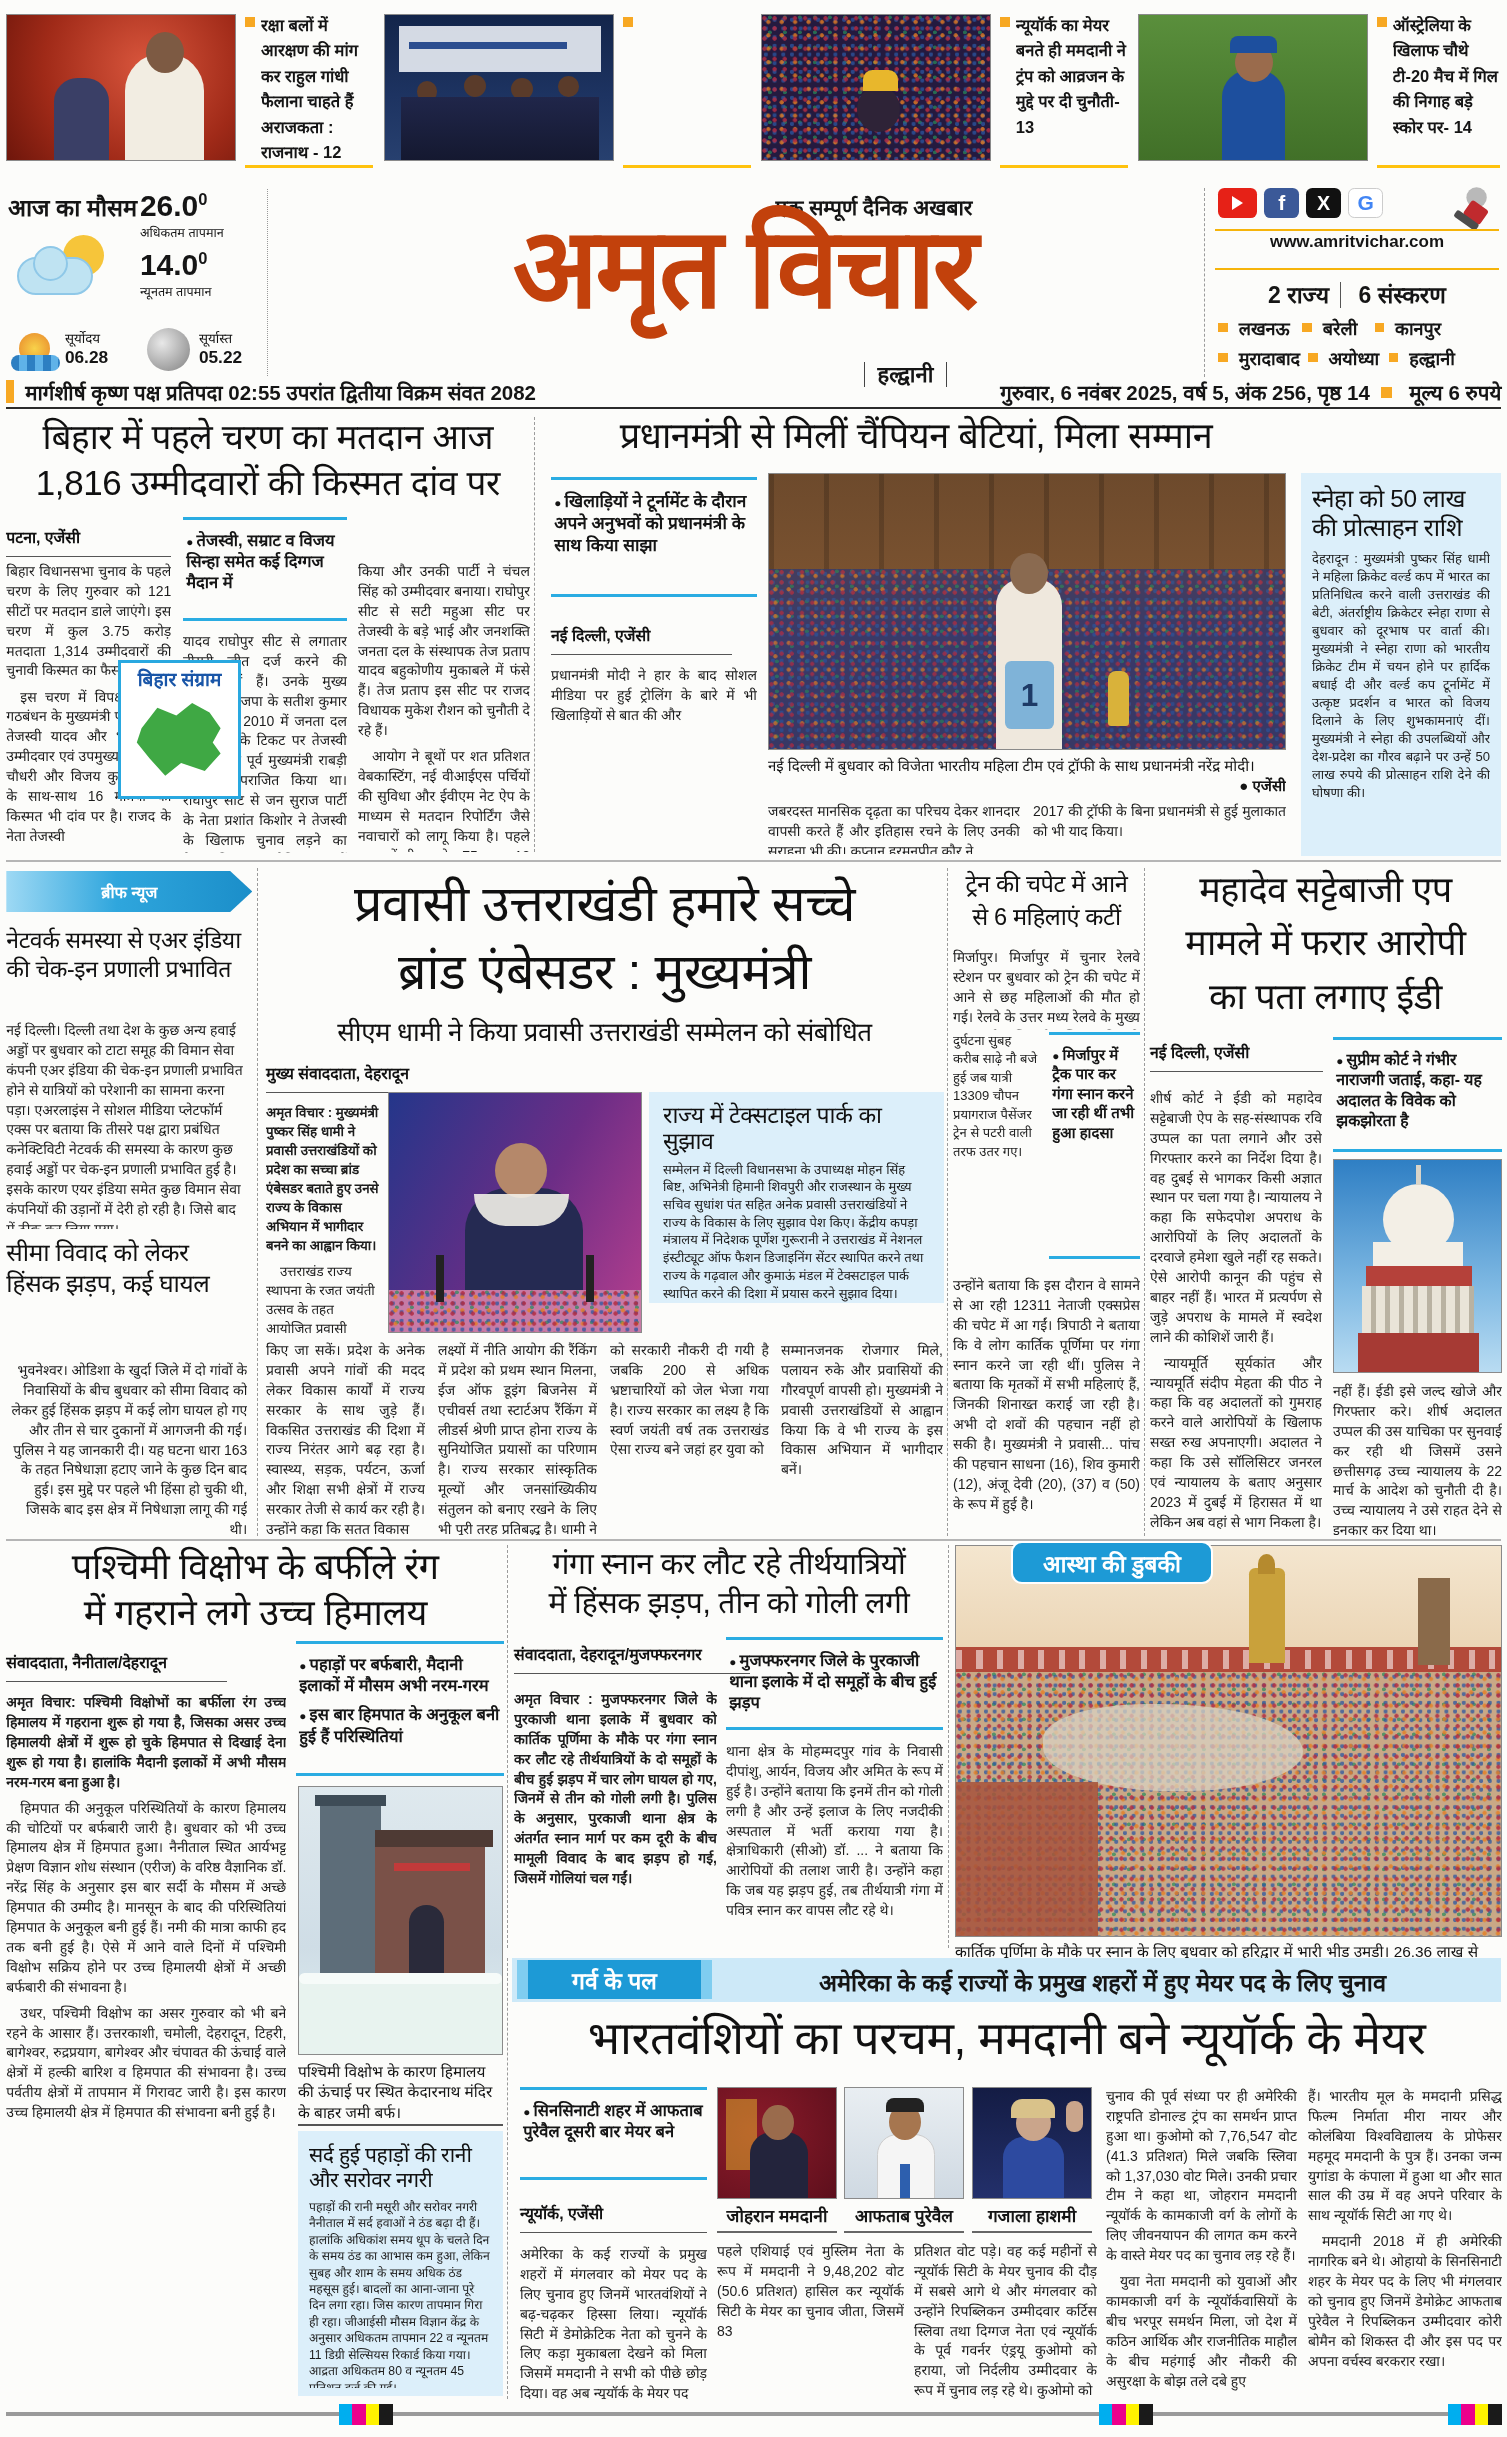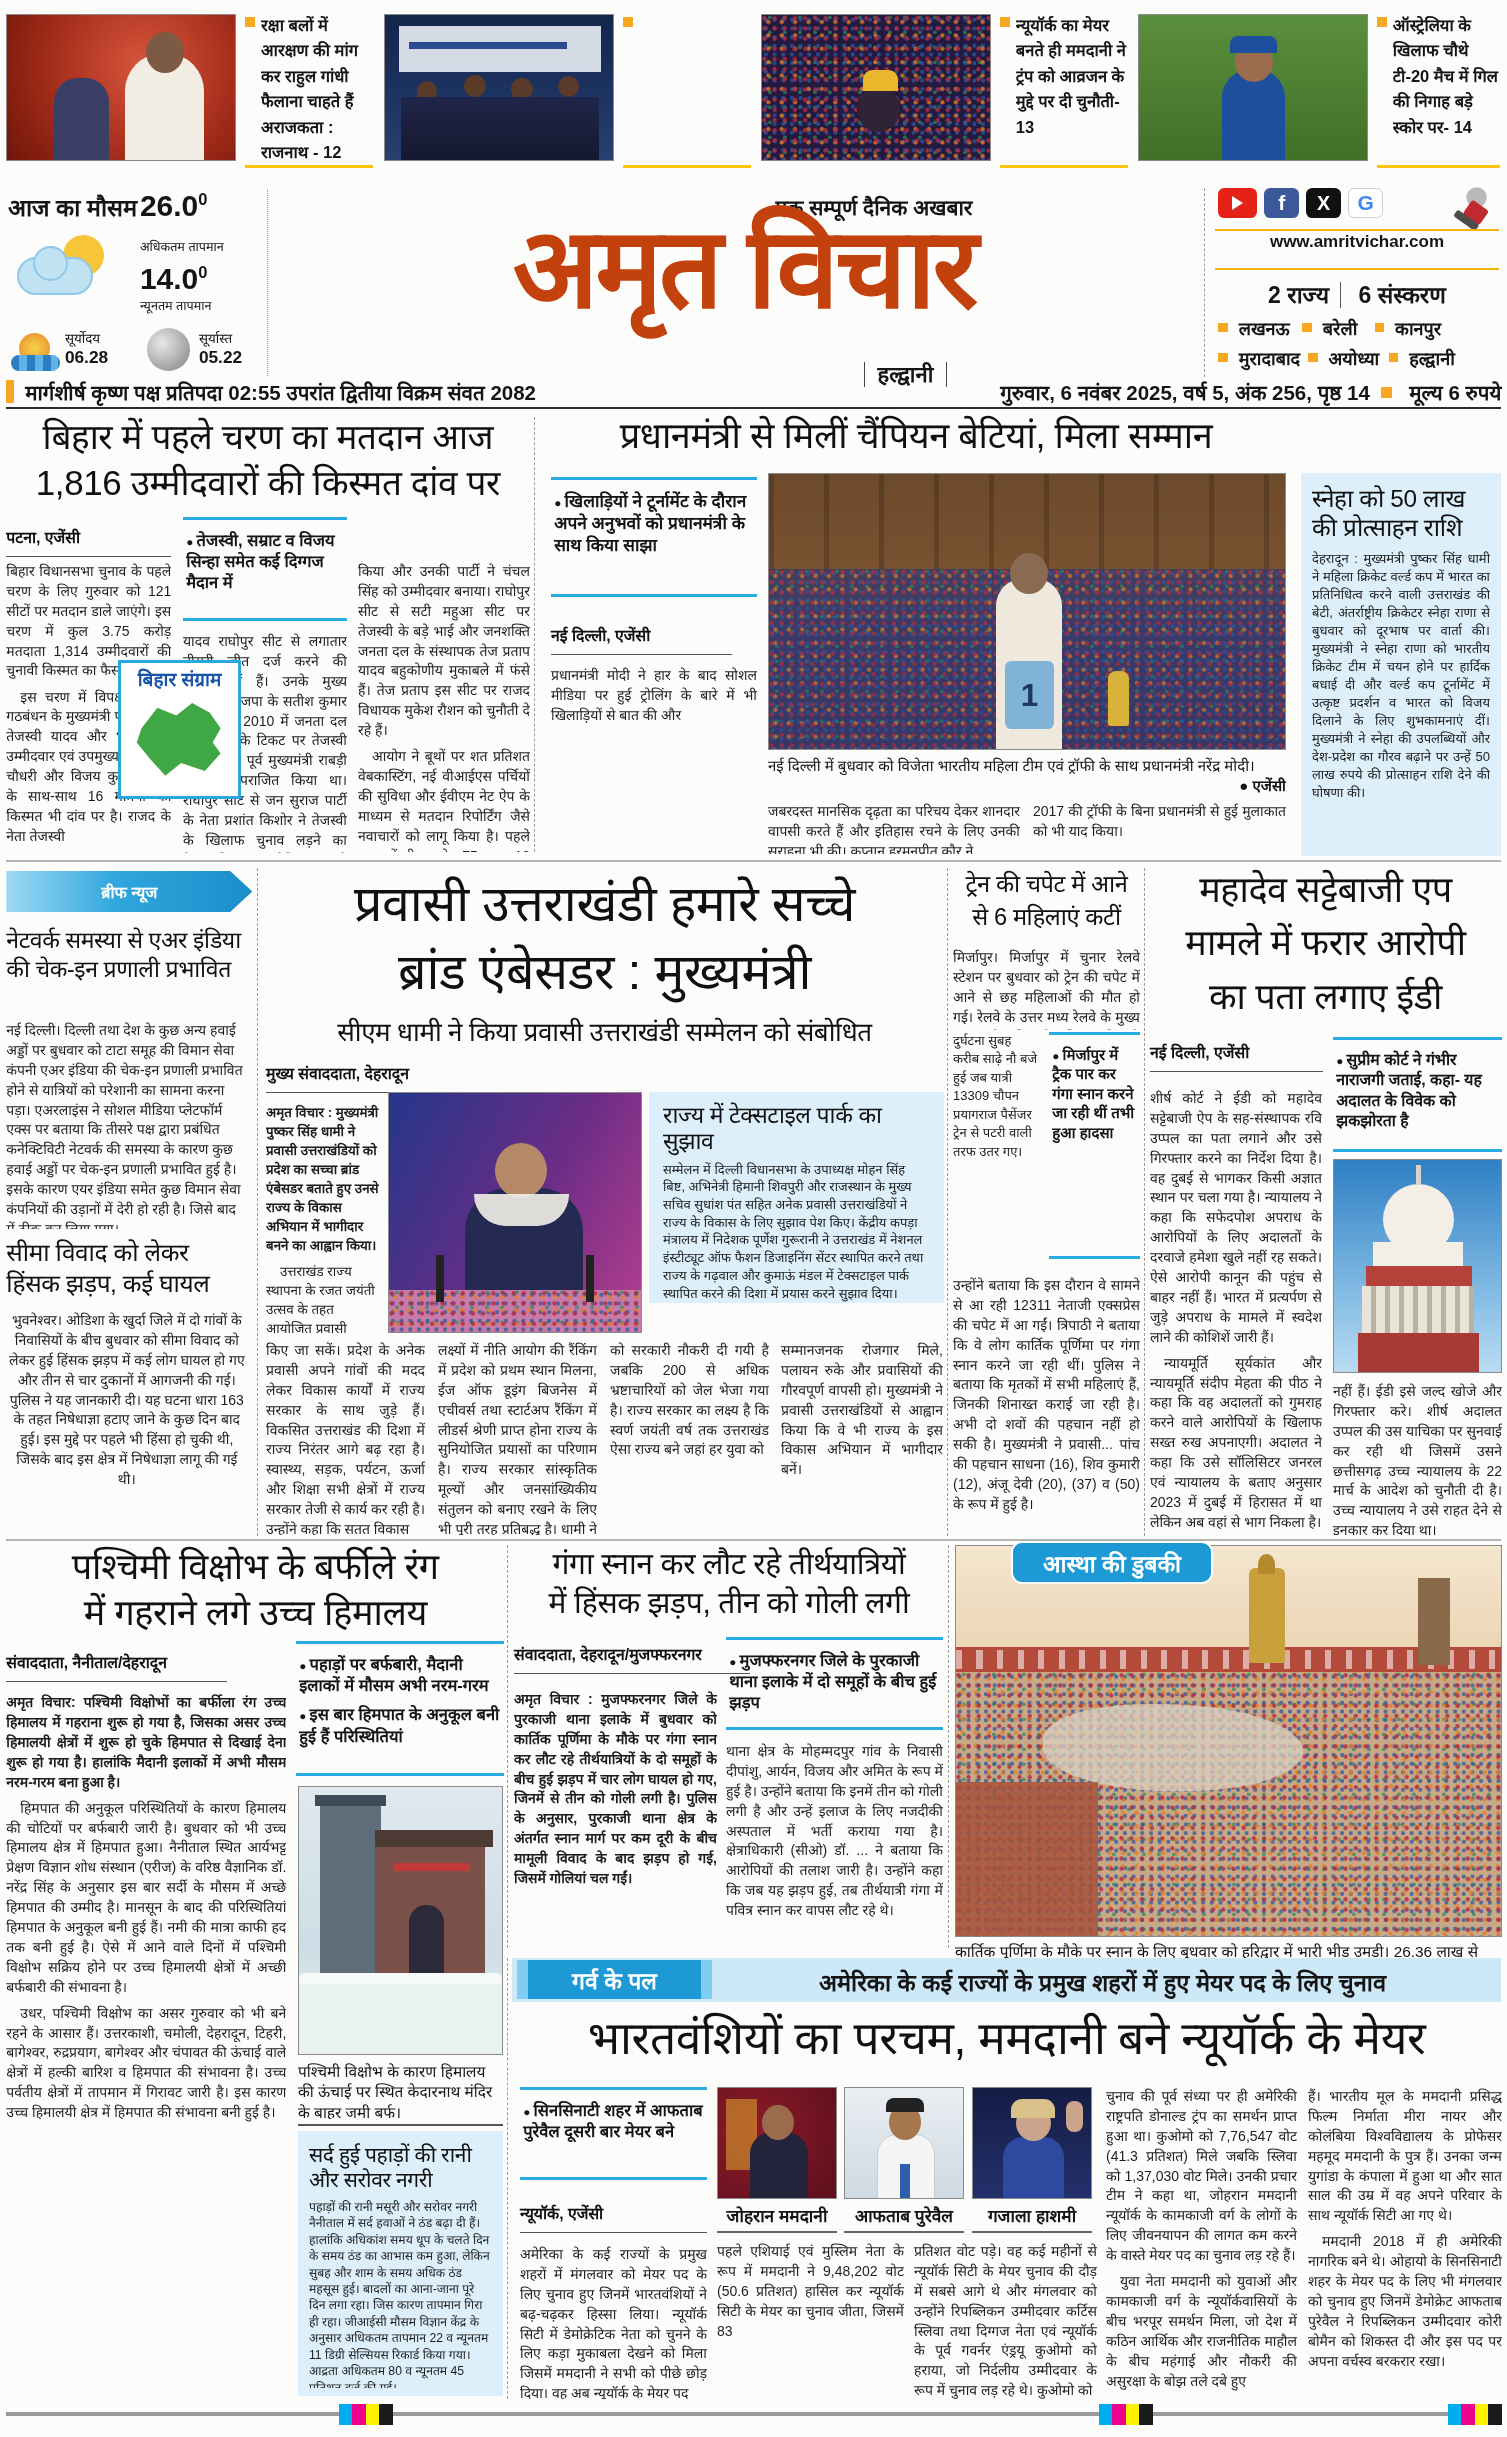--- a/index.html
+++ b/index.html
@@ -103,21 +103,21 @@
     <div class="abs" style="left:7.9px;top:6.3px;width:260px;height:187px;border-right:1.6px dotted #999">
       <div style="position:absolute;left:0;top:1.6px;font-weight:700;font-size:23.6px">आज का मौसम</div>
       <div class="abs" style="left:4.7px;top:41px;width:110px;height:82px">
         <div class="abs" style="left:50px;top:4.7px;width:41px;height:41px;background:#f6c53a;border-radius:50%"></div>
         <div class="abs" style="left:4.7px;top:27px;width:76px;height:38px;background:#bfe3f2;border-radius:20.5px;border:2.4px solid #8fc8e8"></div>
         <div class="abs" style="left:20.5px;top:15.8px;width:35px;height:35px;background:#bfe3f2;border-radius:50%;border:2.4px solid #8fc8e8"></div>
       </div>
       <div class="abs" style="left:132px;top:0;width:126px">
         <div style="font-size:30px;font-weight:700">
           <span>26.0</span><sup>0</sup></div>
-        <div style="font-size:12.6px;margin-top:15px">अधिकतम तापमान</div>
+        <div style="font-size:12.6px;margin-top:1px">अधिकतम तापमान</div>
         <div style="font-size:30px;font-weight:700;margin-top:6.3px">
           <span>14.0</span><sup>0</sup></div>
         <div style="font-size:12.6px;margin-top:1.6px">न्यूनतम तापमान</div>
       </div>
       <div class="abs" style="left:3.2px;top:139px;width:49px;height:44px">
         <div class="abs" style="left:7.9px;top:4.7px;width:31.5px;height:31.5px;background:radial-gradient(#f8d24a,#e8862a);border-radius:50%"></div>
         <div class="abs" style="left:0;top:27px;width:49px;height:15.8px;background:repeating-linear-gradient(90deg,#2d7fc2 0 7.9px,#5fb2e8 7.9px 15.8px);border-radius:7.9px"></div>
       </div>
       <div class="abs" style="left:57px;top:140px;width:71px">
         <div style="font-size:13.4px">सूर्योदय</div>
@@ -267,21 +267,21 @@
 
   <section>
     <div class="abs" style="left:6.3px;top:871px;width:246px;height:41px;background:linear-gradient(90deg,#9ed9f4,#2fa6dd 45%,#1b8ec9);clip-path:polygon(0 0,91% 0,100% 50%,91% 100%,0 100%);display:flex;align-items:center;justify-content:center">
       <span style="color:#fff;font-weight:700;font-size:16px">ब्रीफ न्यूज</span>
     </div>
     <div class="abs hl" style="left:6.3px;top:926px;width:236px;font-size:23px;line-height:1.25">नेटवर्क समस्या से एअर इंडिया की चेक-इन प्रणाली प्रभावित</div>
     <div class="abs bt" style="left:6.3px;top:1021px;width:241px;height:208px;text-align:left">
         <p>नई दिल्ली। दिल्ली तथा देश के कुछ अन्य हवाई अड्डों पर बुधवार को टाटा समूह की विमान सेवा कंपनी एअर इंडिया की चेक-इन प्रणाली प्रभावित होने से यात्रियों को परेशानी का सामना करना पड़ा। एअरलाइंस ने सोशल मीडिया प्लेटफॉर्म एक्स पर बताया कि तीसरे पक्ष द्वारा प्रबंधित कनेक्टिविटी नेटवर्क की समस्या के कारण कुछ हवाई अड्डों पर चेक-इन प्रणाली प्रभावित हुई है। इसके कारण एयर इंडिया समेत कुछ विमान सेवा कंपनियों की उड़ानों में देरी हो रही है। जिसे बाद में ठीक कर लिया गया।</p>
       </div>
     <div class="abs hl" style="left:6.3px;top:1238px;width:241px;font-size:24.4px;line-height:1.25">सीमा विवाद को लेकर हिंसक झड़प, कई घायल</div>
-    <div class="abs bt" style="left:6.3px;top:1311px;width:241px;height:225px;text-align:center">
+    <div class="abs bt" style="left:6.3px;top:1361px;width:241px;height:225px;text-align:right">
         <p>भुवनेश्वर। ओडिशा के खुर्दा जिले में दो गांवों के निवासियों के बीच बुधवार को सीमा विवाद को लेकर हुई हिंसक झड़प में कई लोग घायल हो गए और तीन से चार दुकानों में आगजनी की गई। पुलिस ने यह जानकारी दी। यह घटना धारा 163 के तहत निषेधाज्ञा हटाए जाने के कुछ दिन बाद हुई। इस मुद्दे पर पहले भी हिंसा हो चुकी थी, जिसके बाद इस क्षेत्र में निषेधाज्ञा लागू की गई थी।</p>
       </div>
   </section>
 
   <div class="vdash" style="left:257px;top:868px;height:668px"></div>
 
   <section>
     <div class="abs hl center" style="left:266px;top:876px;width:677px;font-size:50px">प्रवासी उत्तराखंडी हमारे सच्चे</div>
     <div class="abs hl center" style="left:266px;top:944px;width:677px;font-size:50px">ब्रांड एंबेसडर : मुख्यमंत्री</div>
     <div class="abs hl center" style="left:266px;top:1018px;width:677px;font-size:26px">सीएम धामी ने किया प्रवासी उत्तराखंडी सम्मेलन को संबोधित</div>

